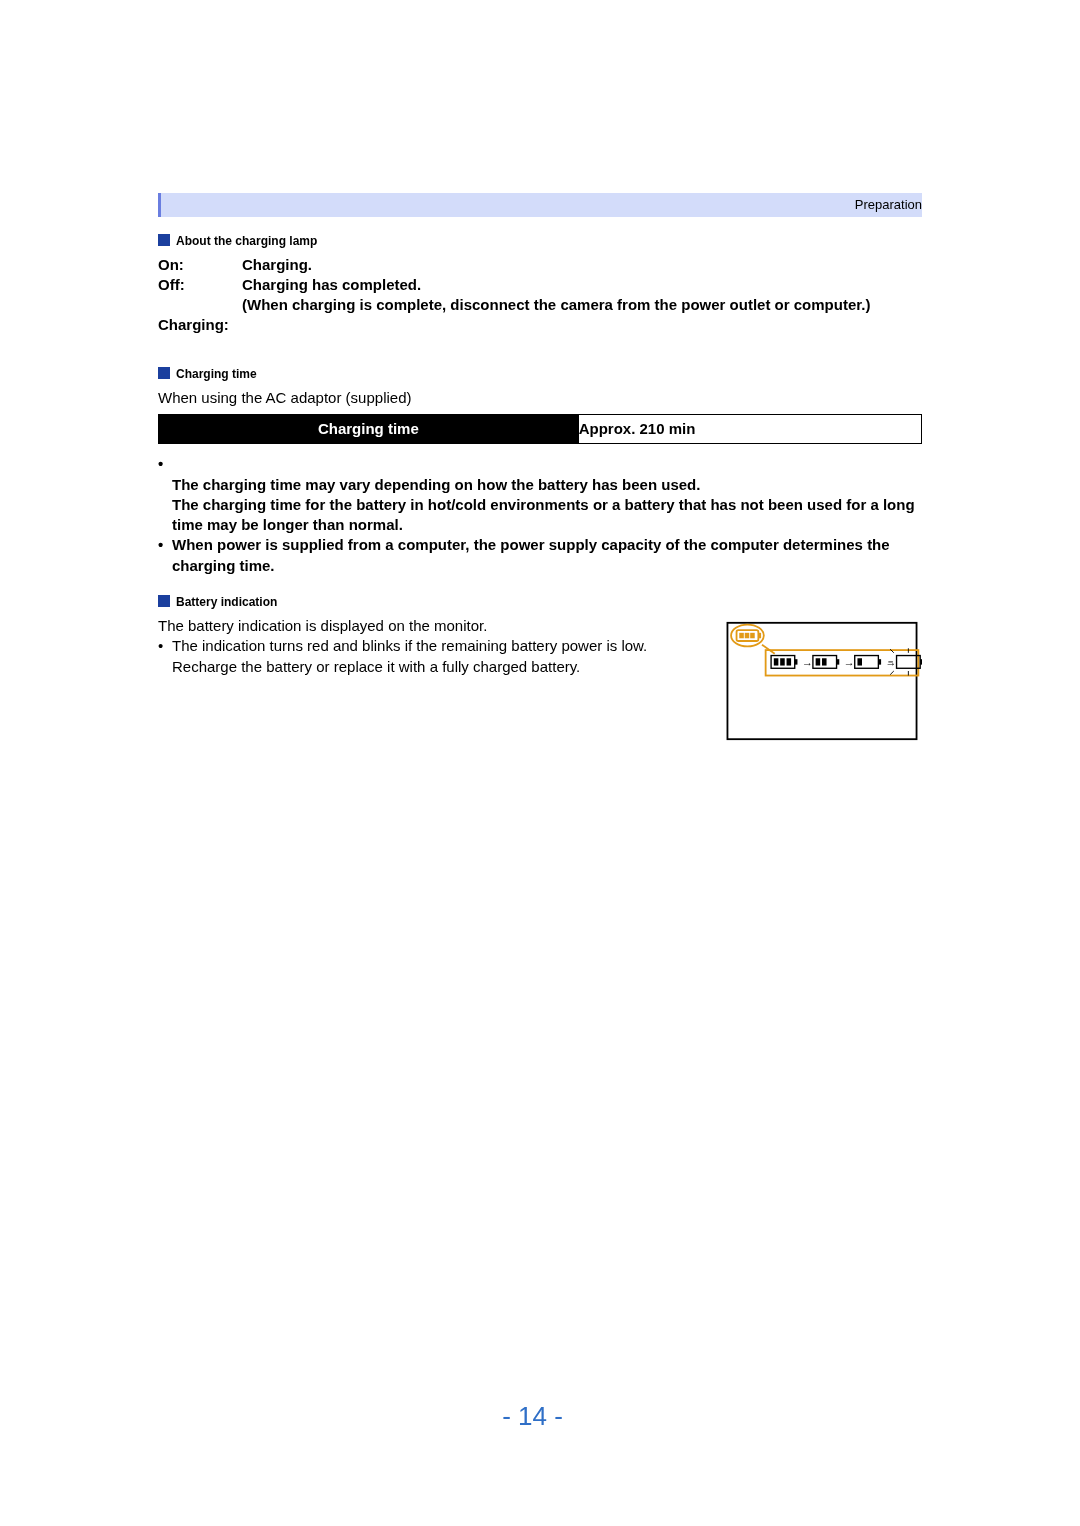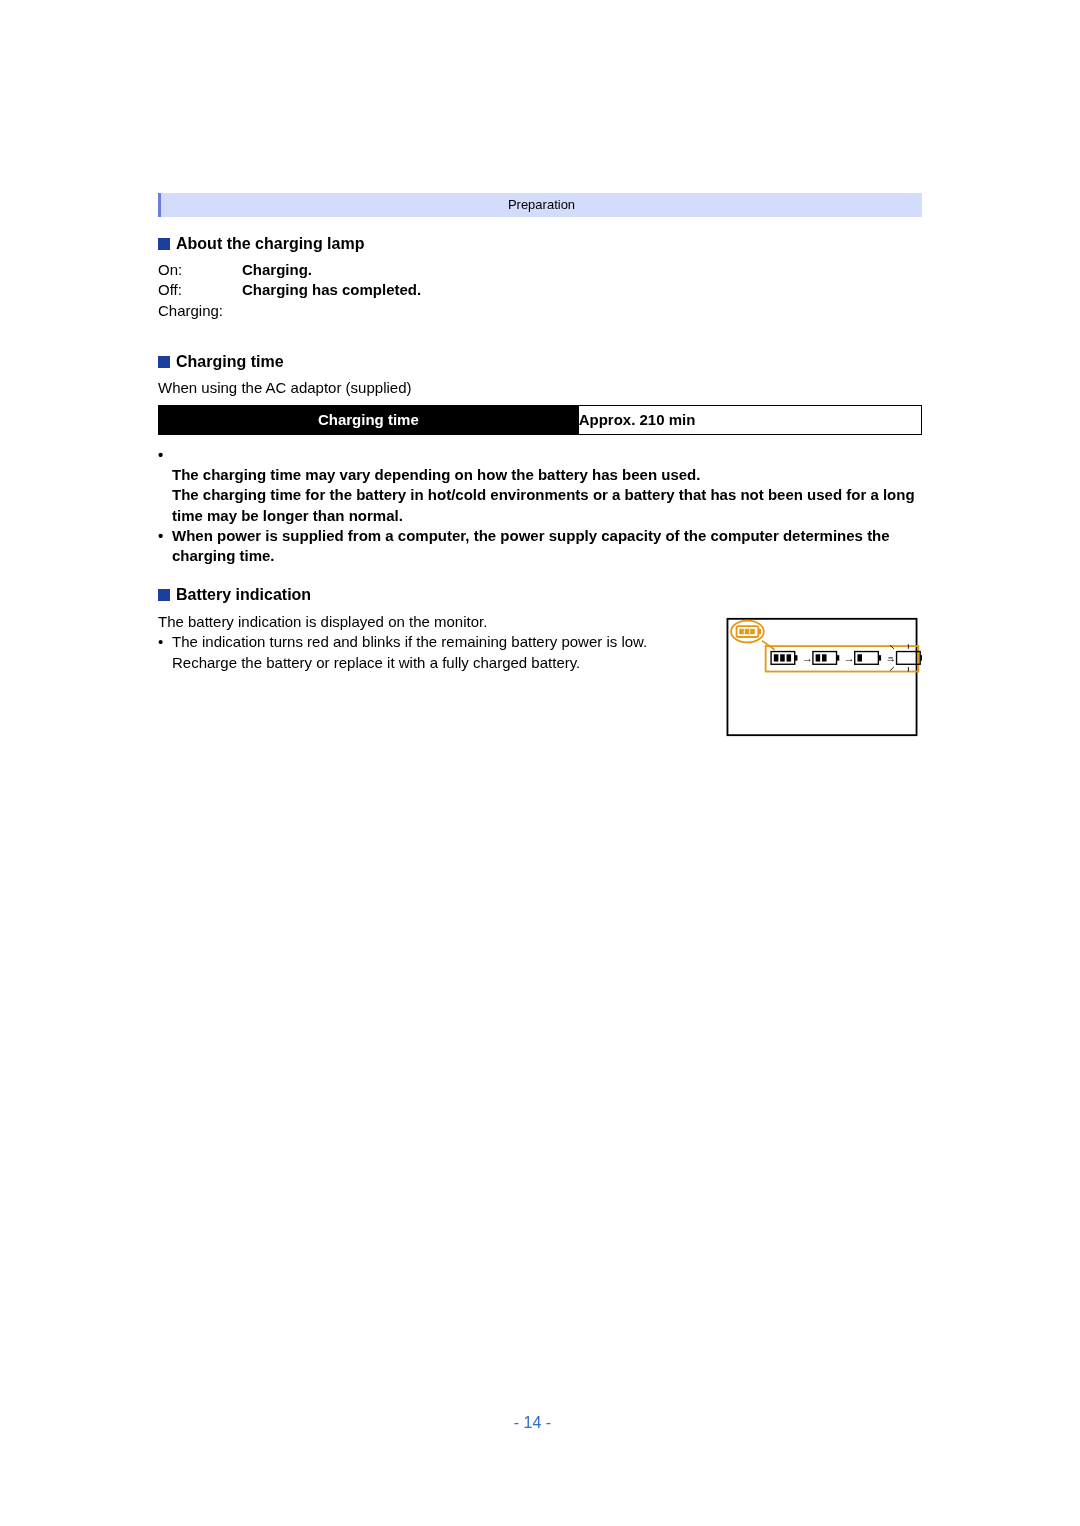--- a/index.html
+++ b/index.html
@@ -1,37 +1,37 @@
 <!DOCTYPE html>
 <html><head>
 <meta charset="utf-8">
 <style>
   html,body{margin:0;padding:0;background:#fff;color:#000;font-family:Arial,Helvetica,sans-serif;font-size:15px;line-height:1.35;-webkit-font-smoothing:antialiased}
   .page{width:1080px;height:1526px;position:relative;box-sizing:border-box;padding:193px 158px 0 158px}
-  .section-banner{background:#d3dcfa;border-left:3px solid #6a7ee0;text-align:center;font-size:13px;padding:3px 0;margin-bottom:16px}
+  .section-banner{background:#d3dcfa;border-left:3px solid #6a7ee0;text-align:right;font-size:13px;padding:3px 0;margin-bottom:16px}
   .sq-bullet{display:inline-block;width:12px;height:12px;background:#1b3f9e;margin-right:6px;vertical-align:-1px}
-  .sub-head{font-weight:bold;font-size:16px;margin-bottom:6px}
+  .sub-head{font-weight:bold;font-size:12px;margin-bottom:6px}
   .lamp-row{display:flex}
-  .lamp-key{font-weight:normal;width:84px;flex:0 0 84px}
+  .lamp-key{font-weight:bold;width:84px;flex:0 0 84px}
   .lamp-val{font-weight:bold;flex:1}
   .link{color:#2f6fc7}
   .block-gap{height:30px}
   .thin{font-weight:normal}
   table.ct{border-collapse:collapse;width:100%;margin-top:6px}
   table.ct td{border:1px solid #000;padding:4px 0;font-weight:bold}
   table.ct td.hcell{background:#000;color:#fff;text-align:center;width:55%}
   table.ct td.vcell{text-align:left}
   .notes{margin-top:10px;font-weight:bold;font-size:15px}
   .dot-line{display:flex}
   .dot{width:14px;flex:0 0 14px}
   .bat-flex{display:flex;gap:24px;align-items:flex-start}
   .bat-text{flex:1;font-size:15px}
   .bat-text .thin{font-weight:normal}
   .monitor{flex:0 0 200px}
-  .page-num{position:absolute;left:0;right:15px;bottom:92px;text-align:center;font-size:16px;color:#2f6fc7}
+  .page-num{position:absolute;left:0;right:15px;bottom:92px;text-align:center;font-size:26px;color:#2f6fc7}
   svg{display:block}
 </style>
 </head>
 <body>
 
 <div class="page">
 
   <div class="section-banner">
     <span>Preparation</span>
   </div>
@@ -42,20 +42,21 @@
 
   <div class="lamp-row">
     <div class="lamp-key">On:</div>
     <div class="lamp-val">Charging.</div>
   </div>
 
   <div class="lamp-row">
     <div class="lamp-key">Off:</div>
     <div class="lamp-val">
       <span>Charging has completed.</span><br>
+      <span>(When charging is complete, disconnect the camera from the power outlet or computer.)</span>
     </div>
   </div>
 
   <div class="lamp-row">
     <div class="lamp-key">Charging:</div>
   </div>
 
   <div class="block-gap"></div>
 
   <div class="sub-head">

